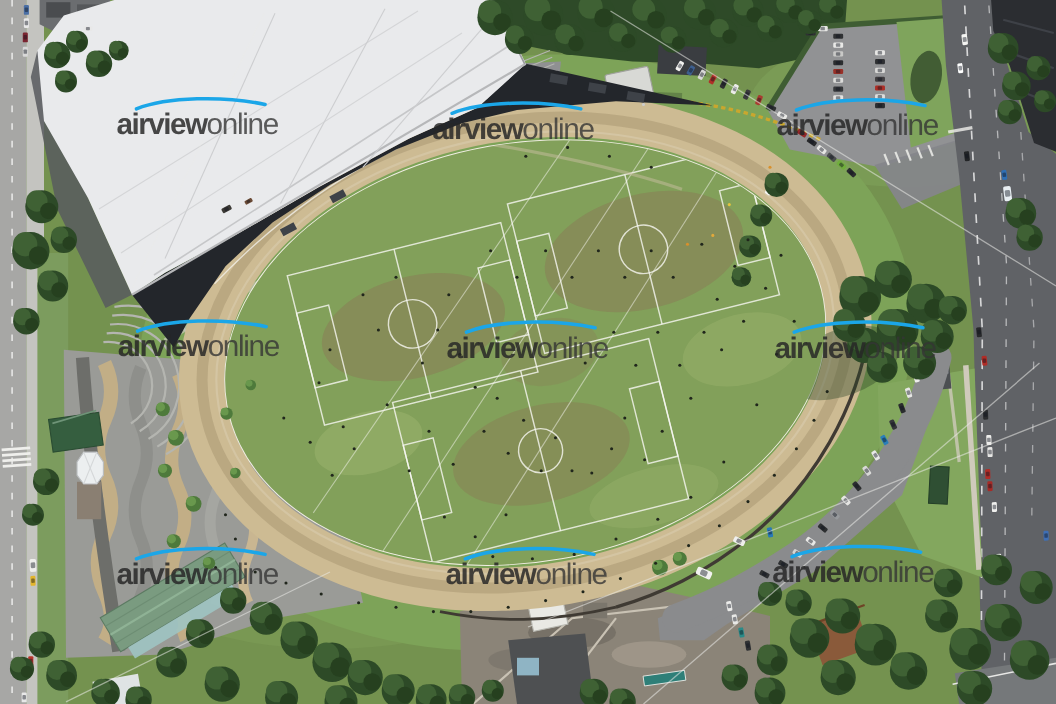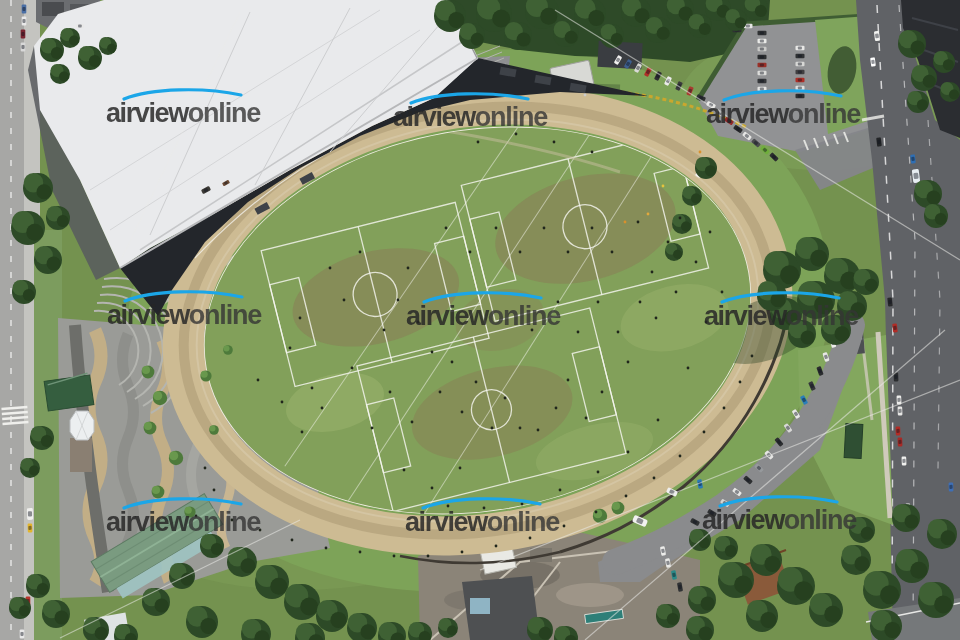--- a/index.html
+++ b/index.html
@@ -2,21 +2,21 @@
 <html><head>
 <meta charset="utf-8">
 <style>
   html,body{margin:0;padding:0;background:#222;}
   .photo{position:relative;width:960px;height:640px;overflow:hidden;background:#86efac;
          font-family:"Liberation Sans",sans-serif;}
   .photo svg.scene{position:absolute;left:0;top:0;}
   .wm{position:absolute;display:flex;align-items:flex-start;white-space:nowrap;z-index:10;pointer-events:none;}
   .wm svg{position:absolute;left:16px;top:-15px;}
   .wm-bold{font-weight:800;font-size:27px;letter-spacing:-1.4px;color:rgba(38,38,38,.84);line-height:1;}
-  .wm-light{font-weight:700;font-size:27px;letter-spacing:-1.2px;color:rgba(52,52,52,.8);line-height:1;}
+  .wm-light{font-weight:400;font-size:27px;letter-spacing:-1.2px;color:rgba(52,52,52,.8);line-height:1;}
 </style>
 </head>
 <body>
 
 <div class="photo">
 <svg class="scene" width="960" height="640" viewBox="0 0 960 640">
   <defs>
     <g id="car-shape">
       <rect x="-4.5" y="-2.3" width="9" height="4.6" rx="1.1"></rect>
       <rect x="-2.1" y="-1.6" width="4" height="3.2" rx="0.8" fill="rgba(15,20,30,0.45)"></rect>

